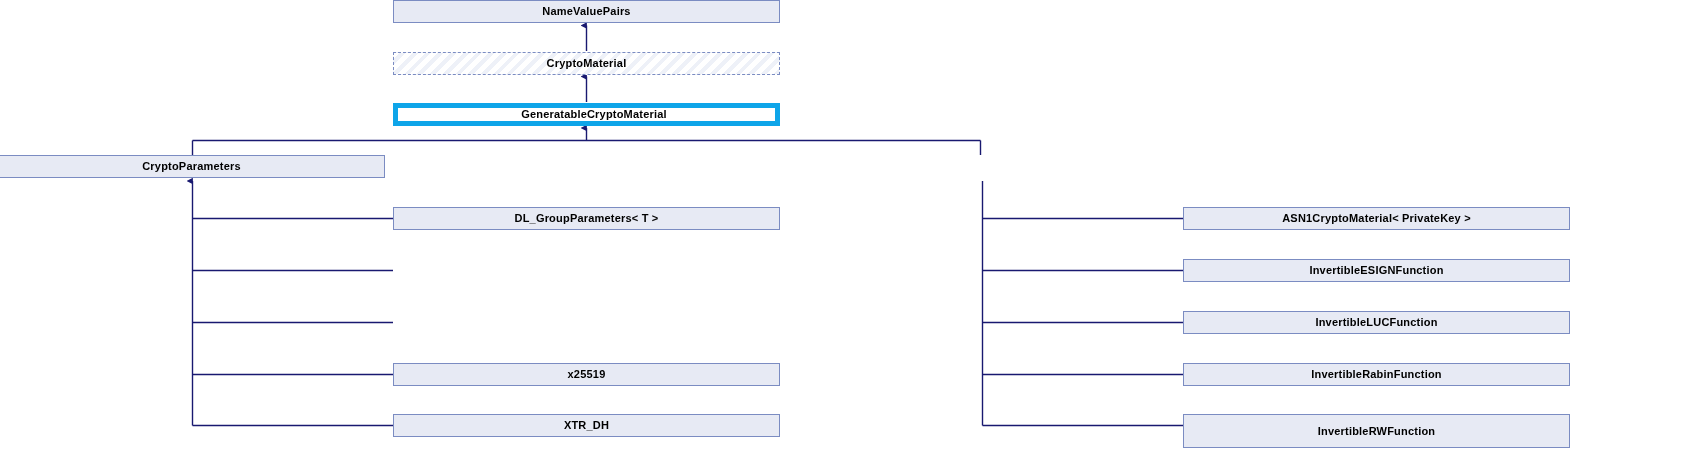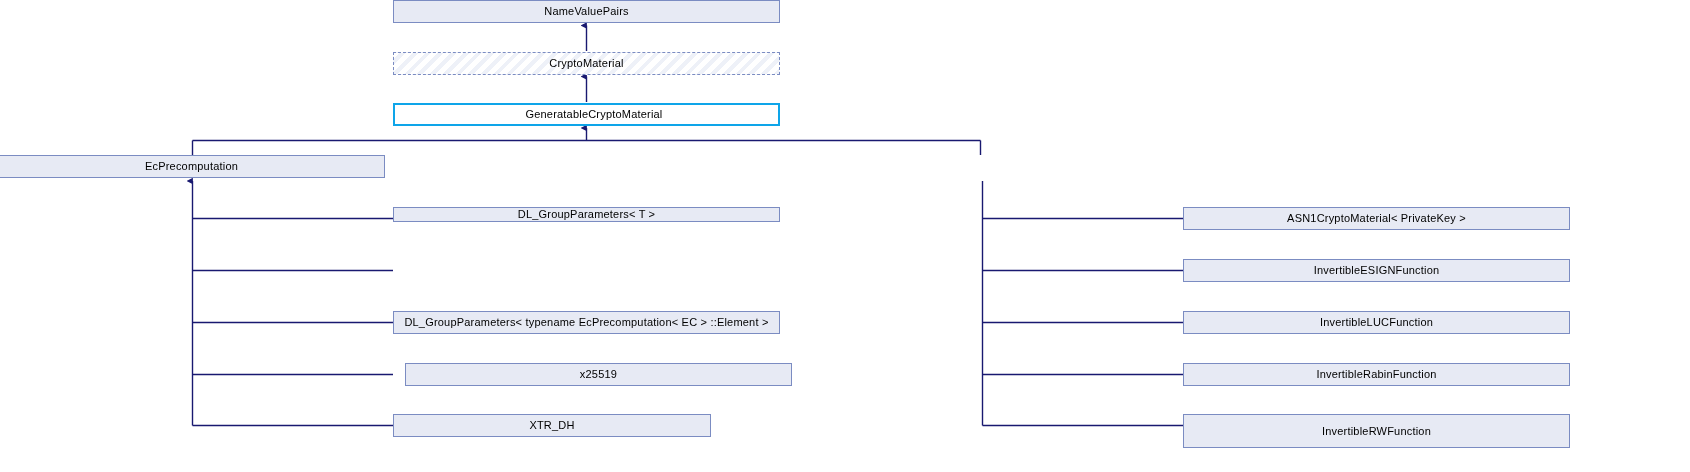--- a/index.html
+++ b/index.html
@@ -7,20 +7,21 @@
     padding: 0;
     background: #ffffff;
   }
   #diagram {
     position: relative;
     width: 1690px;
     height: 472px;
     overflow: hidden;
     background: #ffffff;
     font-family: "Liberation Sans", sans-serif;
+    font-weight: bold;
   }
   .node {
     position: absolute;
     box-sizing: border-box;
     display: flex;
     align-items: center;
     justify-content: center;
     font-size: 11px;
     line-height: 1;
     color: #000000;
@@ -29,21 +30,21 @@
     overflow: hidden;
   }
   
   .node.normal {
     background: #e7eaf4;
     border: 1px solid #7b8cc2;
   }
   
   .node.current {
     background: #ffffff;
-    border: 2px solid #0ea5e9;
+    border: 5px solid #0ea5e9;
     padding-left: 15px;
   }
   
   .node.abstract {
     border: 1px dashed #7b8cc2;
     background-color: #ffffff;
     background-image: repeating-linear-gradient(
         -45deg,
         #eef1f8 0px,
         #eef1f8 4px,
@@ -110,33 +111,30 @@
     <span class="label">NameValuePairs</span>
   </div>
   <div class="node abstract" style="left: 393px; top: 52px; width: 387px; height: 23px;">
     <span class="label">CryptoMaterial</span>
   </div>
   <div class="node current" style="left: 393px; top: 103px; width: 387px; height: 23px;">
     <span class="label">GeneratableCryptoMaterial</span>
   </div>
 
   <div class="node normal" style="left: -2px; top: 155px; width: 387px; height: 23px;">
-    <span class="label">EcPrecomputation</span>
+    <span class="label">CryptoParameters</span>
   </div>
 
-  <div class="node normal" style="left: 393px; top: 207px; width: 387px; height: 15px;">
+  <div class="node normal" style="left: 393px; top: 207px; width: 387px; height: 23px;">
     <span class="label">DL_GroupParameters&lt; T &gt;</span>
   </div>
-  <div class="node normal" style="left: 393px; top: 311px; width: 387px; height: 23px;">
-    <span class="label">DL_GroupParameters&lt; typename EcPrecomputation&lt; EC &gt; ::Element &gt;</span>
-  </div>
-  <div class="node normal" style="left: 393px; top: 363px; width: 387px; height: 23px; margin-left: 12px;">
+  <div class="node normal" style="left: 393px; top: 363px; width: 387px; height: 23px;">
     <span class="label">x25519</span>
   </div>
-  <div class="node normal" style="left: 393px; top: 414px; width: 318px; height: 23px;">
+  <div class="node normal" style="left: 393px; top: 414px; width: 387px; height: 23px;">
     <span class="label">XTR_DH</span>
   </div>
 
   <div class="node normal" style="left: 1183px; top: 207px; width: 387px; height: 23px;">
     <span class="label">ASN1CryptoMaterial&lt; PrivateKey &gt;</span>
   </div>
   <div class="node normal" style="left: 1183px; top: 259px; width: 387px; height: 23px; text-align: center;">
     <span class="label">InvertibleESIGNFunction</span>
   </div>
   <div class="node normal" style="left: 1183px; top: 311px; width: 387px; height: 23px;">

